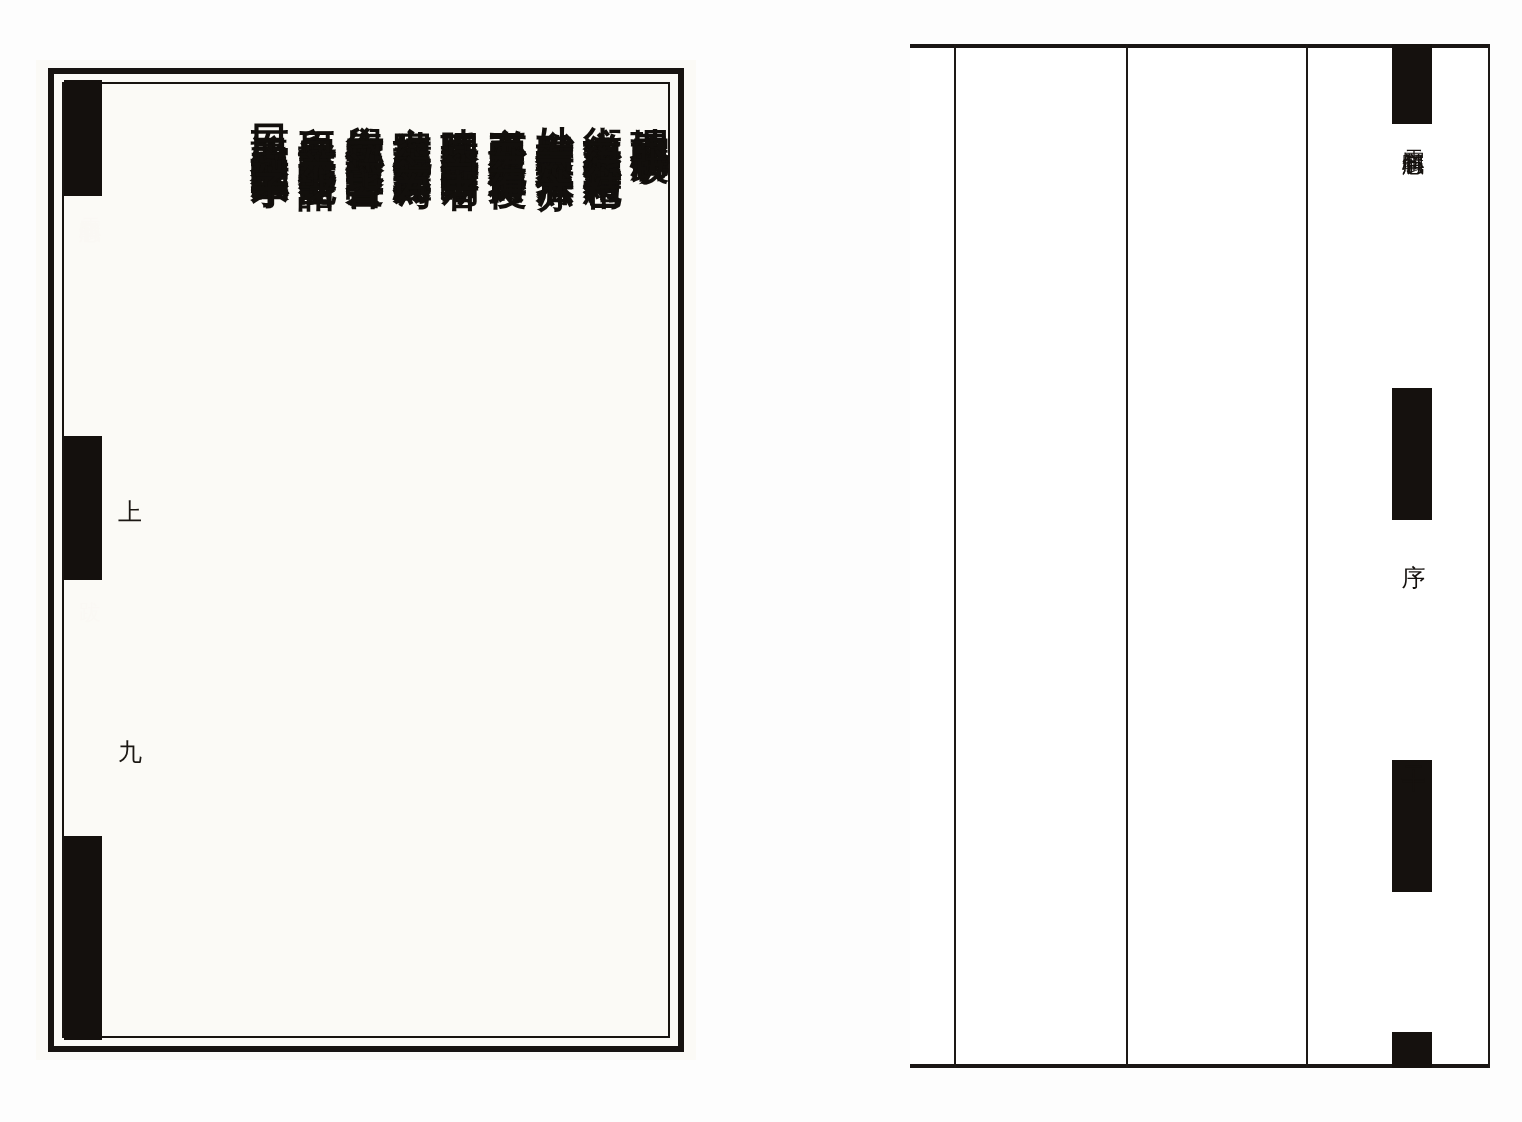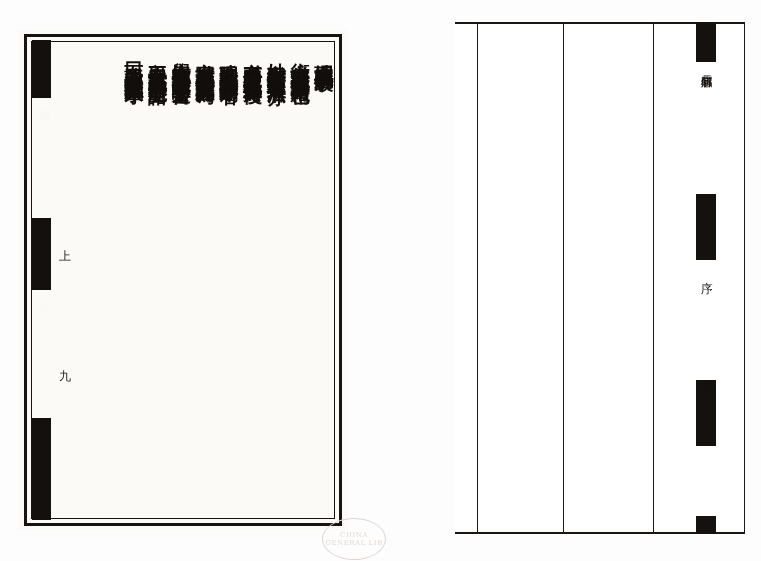--- a/index.html
+++ b/index.html
@@ -287,14 +287,13 @@
       <div class="fw fwa"></div>
       <div class="fw fwb"></div>
       <div class="fw fwc"></div>
     </div>
 
     <div class="r-col-text">雪心賦句解</div>
     <div class="r-col-text2">序</div>
     <div class="r-col-text3">二十</div>
   </div>
 
-  <div class="seal">CHINA GENERAL LIB</div>
 </div>
 
 </body></html>

